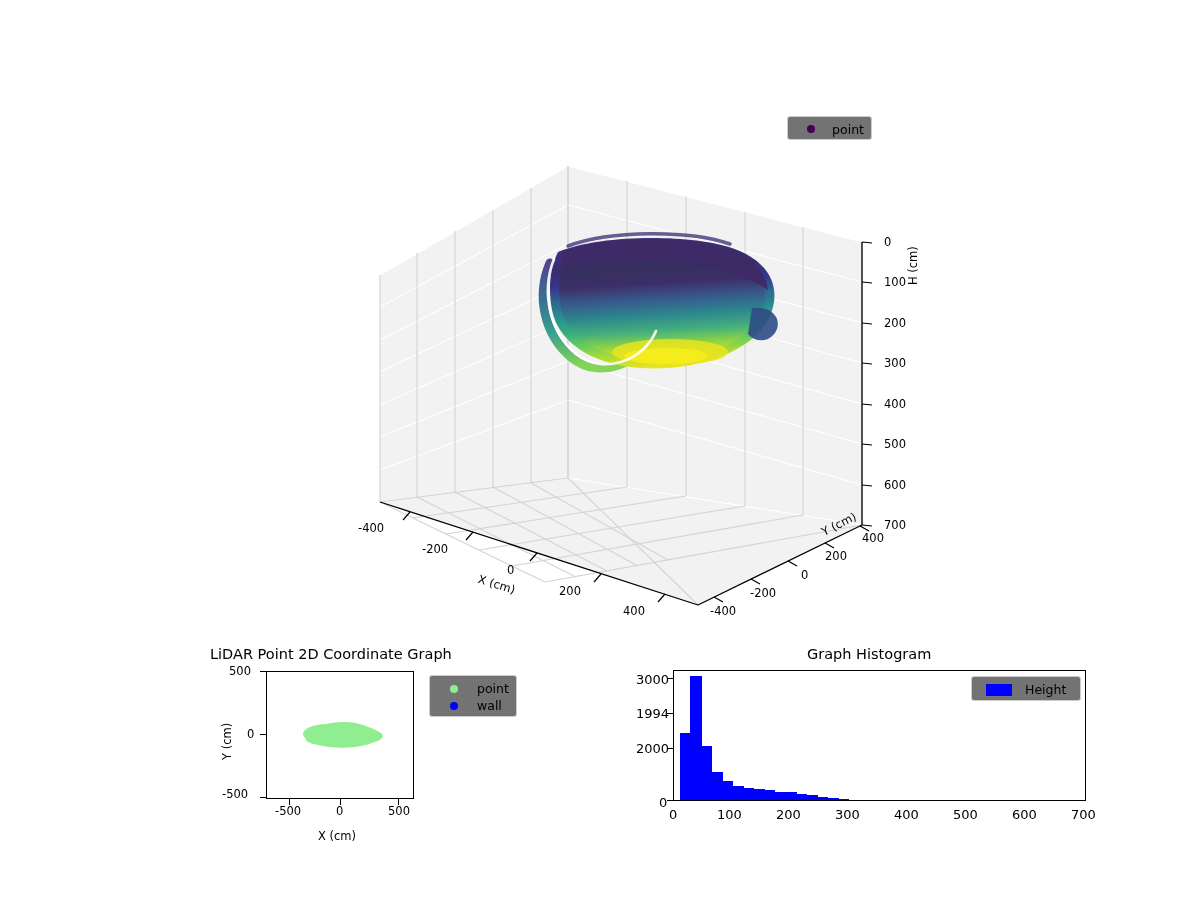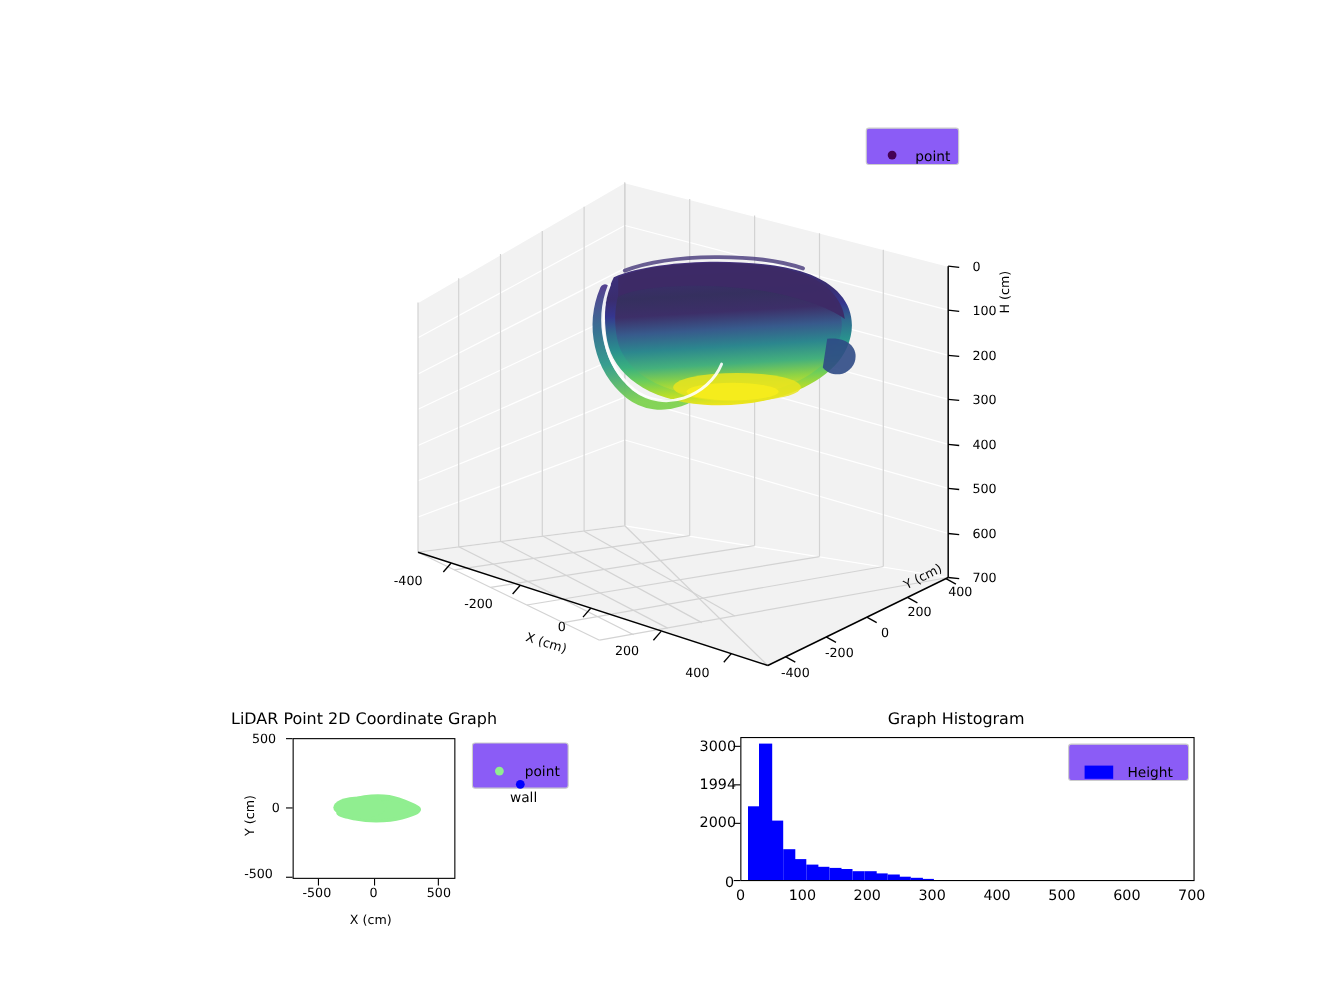--- a/index.html
+++ b/index.html
@@ -26,25 +26,25 @@
   
   #ax3d { position: absolute; left: 300px; top: 130px; width: 640px; height: 500px; }
   #ax3d svg { position: absolute; left: 0; top: 0; }
 
   .tick3d { font-size: 11.5px; color: #000; }
   .axlabel3d { font-size: 11.5px; color: #000; }
 
   
   .legend {
     position: absolute;
-    background: #8b5cf6;
+    background: #737373;
     border: 1px solid #cccccc;
     border-radius: 3px;
     box-sizing: border-box;
-    padding: 16px 7px;
+    padding: 4px 7px;
   }
   .legend .row {
     display: flex; align-items: center;
     height: 18px;
   }
   .legend .swatch-wrap {
     width: 34px; display: flex; justify-content: center; align-items: center;
   }
   .legend .dot { width: 8px; height: 8px; border-radius: 50%; display: block; }
   .legend .bar { width: 26px; height: 12px; display: block; }
@@ -315,21 +315,21 @@
   <div class="txt axname2d" style="left:318px; top:831px;">X (cm)</div>
   <div class="txt axname2d" style="left:222px; top:760px; transform:rotate(-90deg); transform-origin:left top;">Y (cm)</div>
 
   <div class="legend" style="left:429px; top:675px; width:88px; height:42px;">
     <div class="row" style="height:17px;">
       <span class="swatch-wrap">
         <span class="dot" style="background:#90ee90;"></span>
       </span>
       <span class="lbl">point</span>
     </div>
-    <div class="row" style="height:17px;flex-direction:column;">
+    <div class="row" style="height:17px;">
       <span class="swatch-wrap">
         <span class="dot" style="background:#0000ff;"></span>
       </span>
       <span class="lbl">wall</span>
     </div>
   </div>
 
   <div class="txt subtitle" style="left:807px; top:647px;">Graph Histogram</div>
 
   <div id="axhist">

